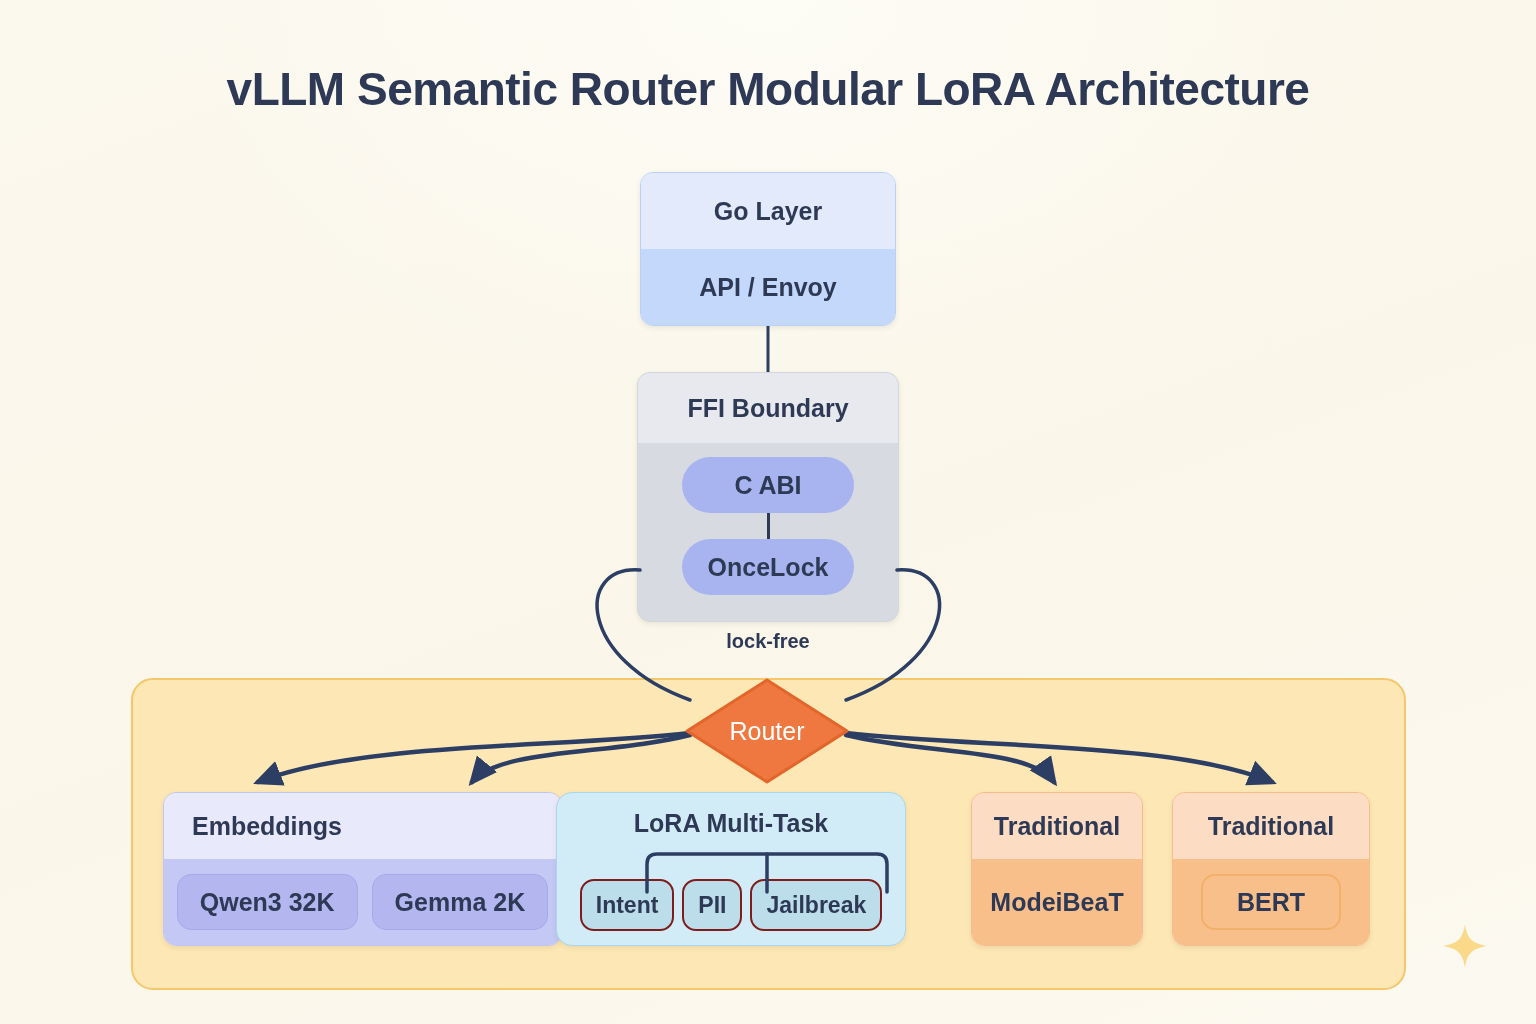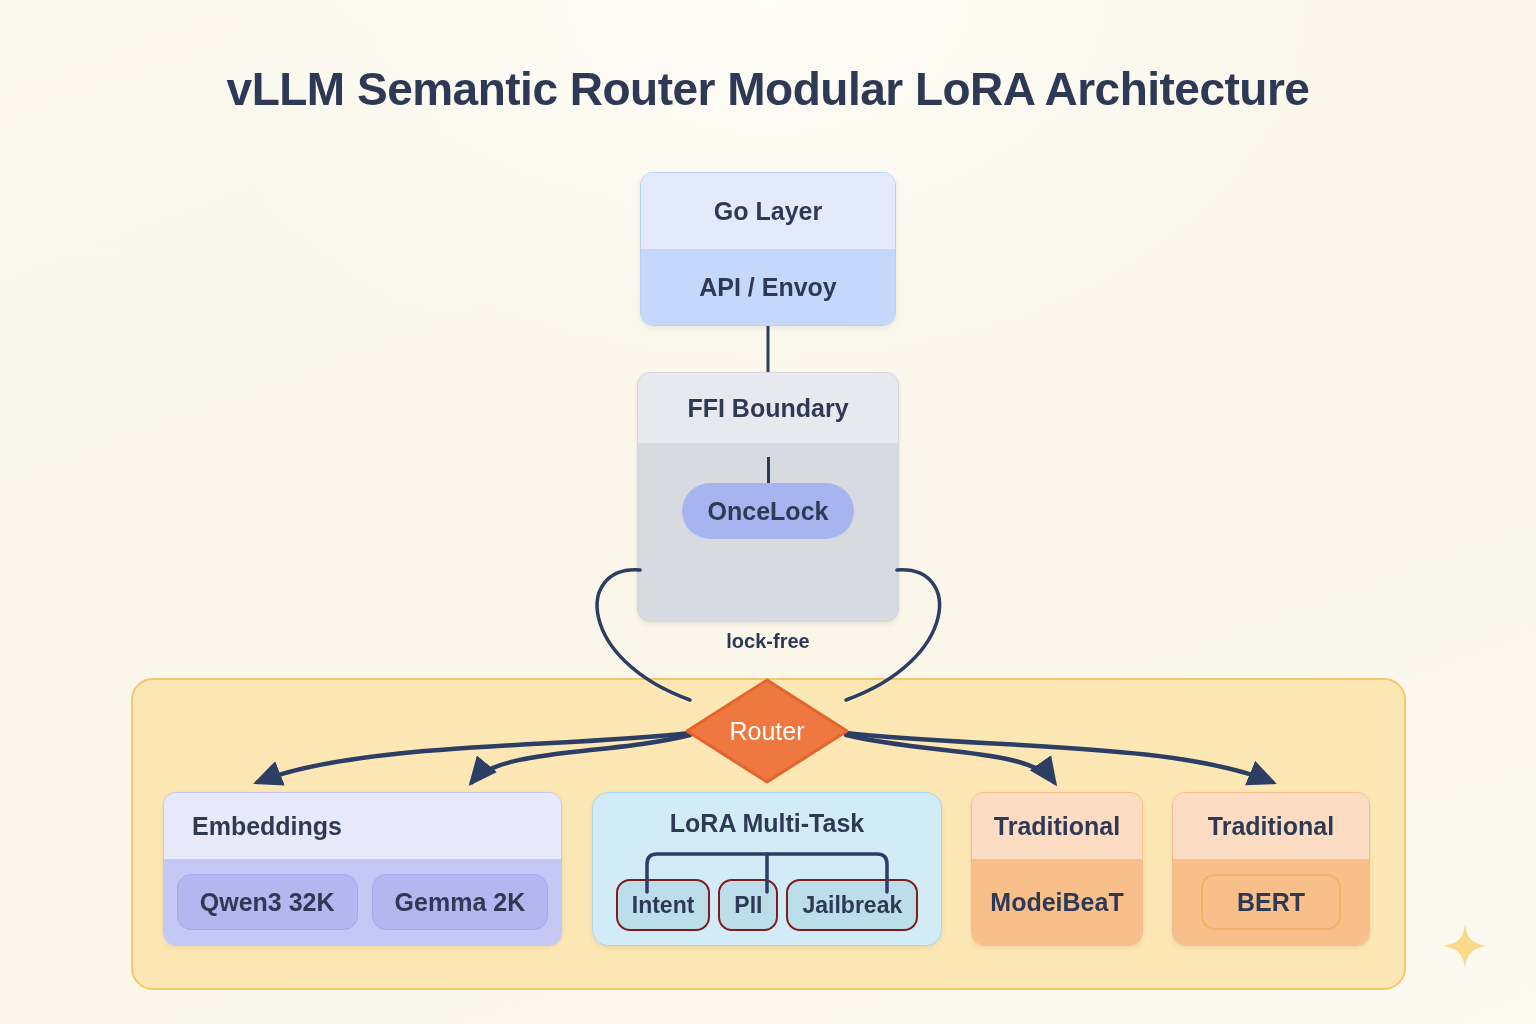--- a/index.html
+++ b/index.html
@@ -155,21 +155,21 @@
   .emb-pill {
     height: 56px; padding: 0 22px;
     border-radius: 14px;
     background: #b3b6ef;
     border: 1px solid #a6a9e9;
     display: flex; align-items: center; justify-content: center;
     font-size: 25px; font-weight: bold; color: #2e3a55;
   }
 
   #lora {
-    left: 592px; top: 792px;
+    left: 556px; top: 792px;
     width: 350px; height: 154px;
     border: 1px solid #a9d8ec;
     background: #d2ecf7;
     border-radius: 16px;
     overflow: visible;
   }
   #lora .card-head { height: 60px; background: transparent; }
   #lora .card-body { background: transparent; gap: 8px; align-items: flex-end; padding-bottom: 14px; }
   .lora-pill {
     height: 52px; padding: 0 14px;
@@ -254,20 +254,21 @@
   </svg>
 
   <div class="card" id="go-layer">
     <div class="card-head">Go Layer</div>
     <div class="card-body">API / Envoy</div>
   </div>
 
   <div class="card" id="ffi">
     <div class="card-head">FFI Boundary</div>
     <div class="card-body">
+      <div class="ffi-pill">C ABI</div>
       <div class="ffi-stem"></div>
       <div class="ffi-pill">OnceLock</div>
     </div>
   </div>
 
   <div id="lock-free">lock-free</div>
 
   <svg id="router" viewBox="0 0 168 110">
     <path d="M 84 4 L 164 55 L 84 106 L 4 55 Z" fill="#ef7740" stroke="#e2662c" stroke-width="3" stroke-linejoin="round"></path>
   </svg>

